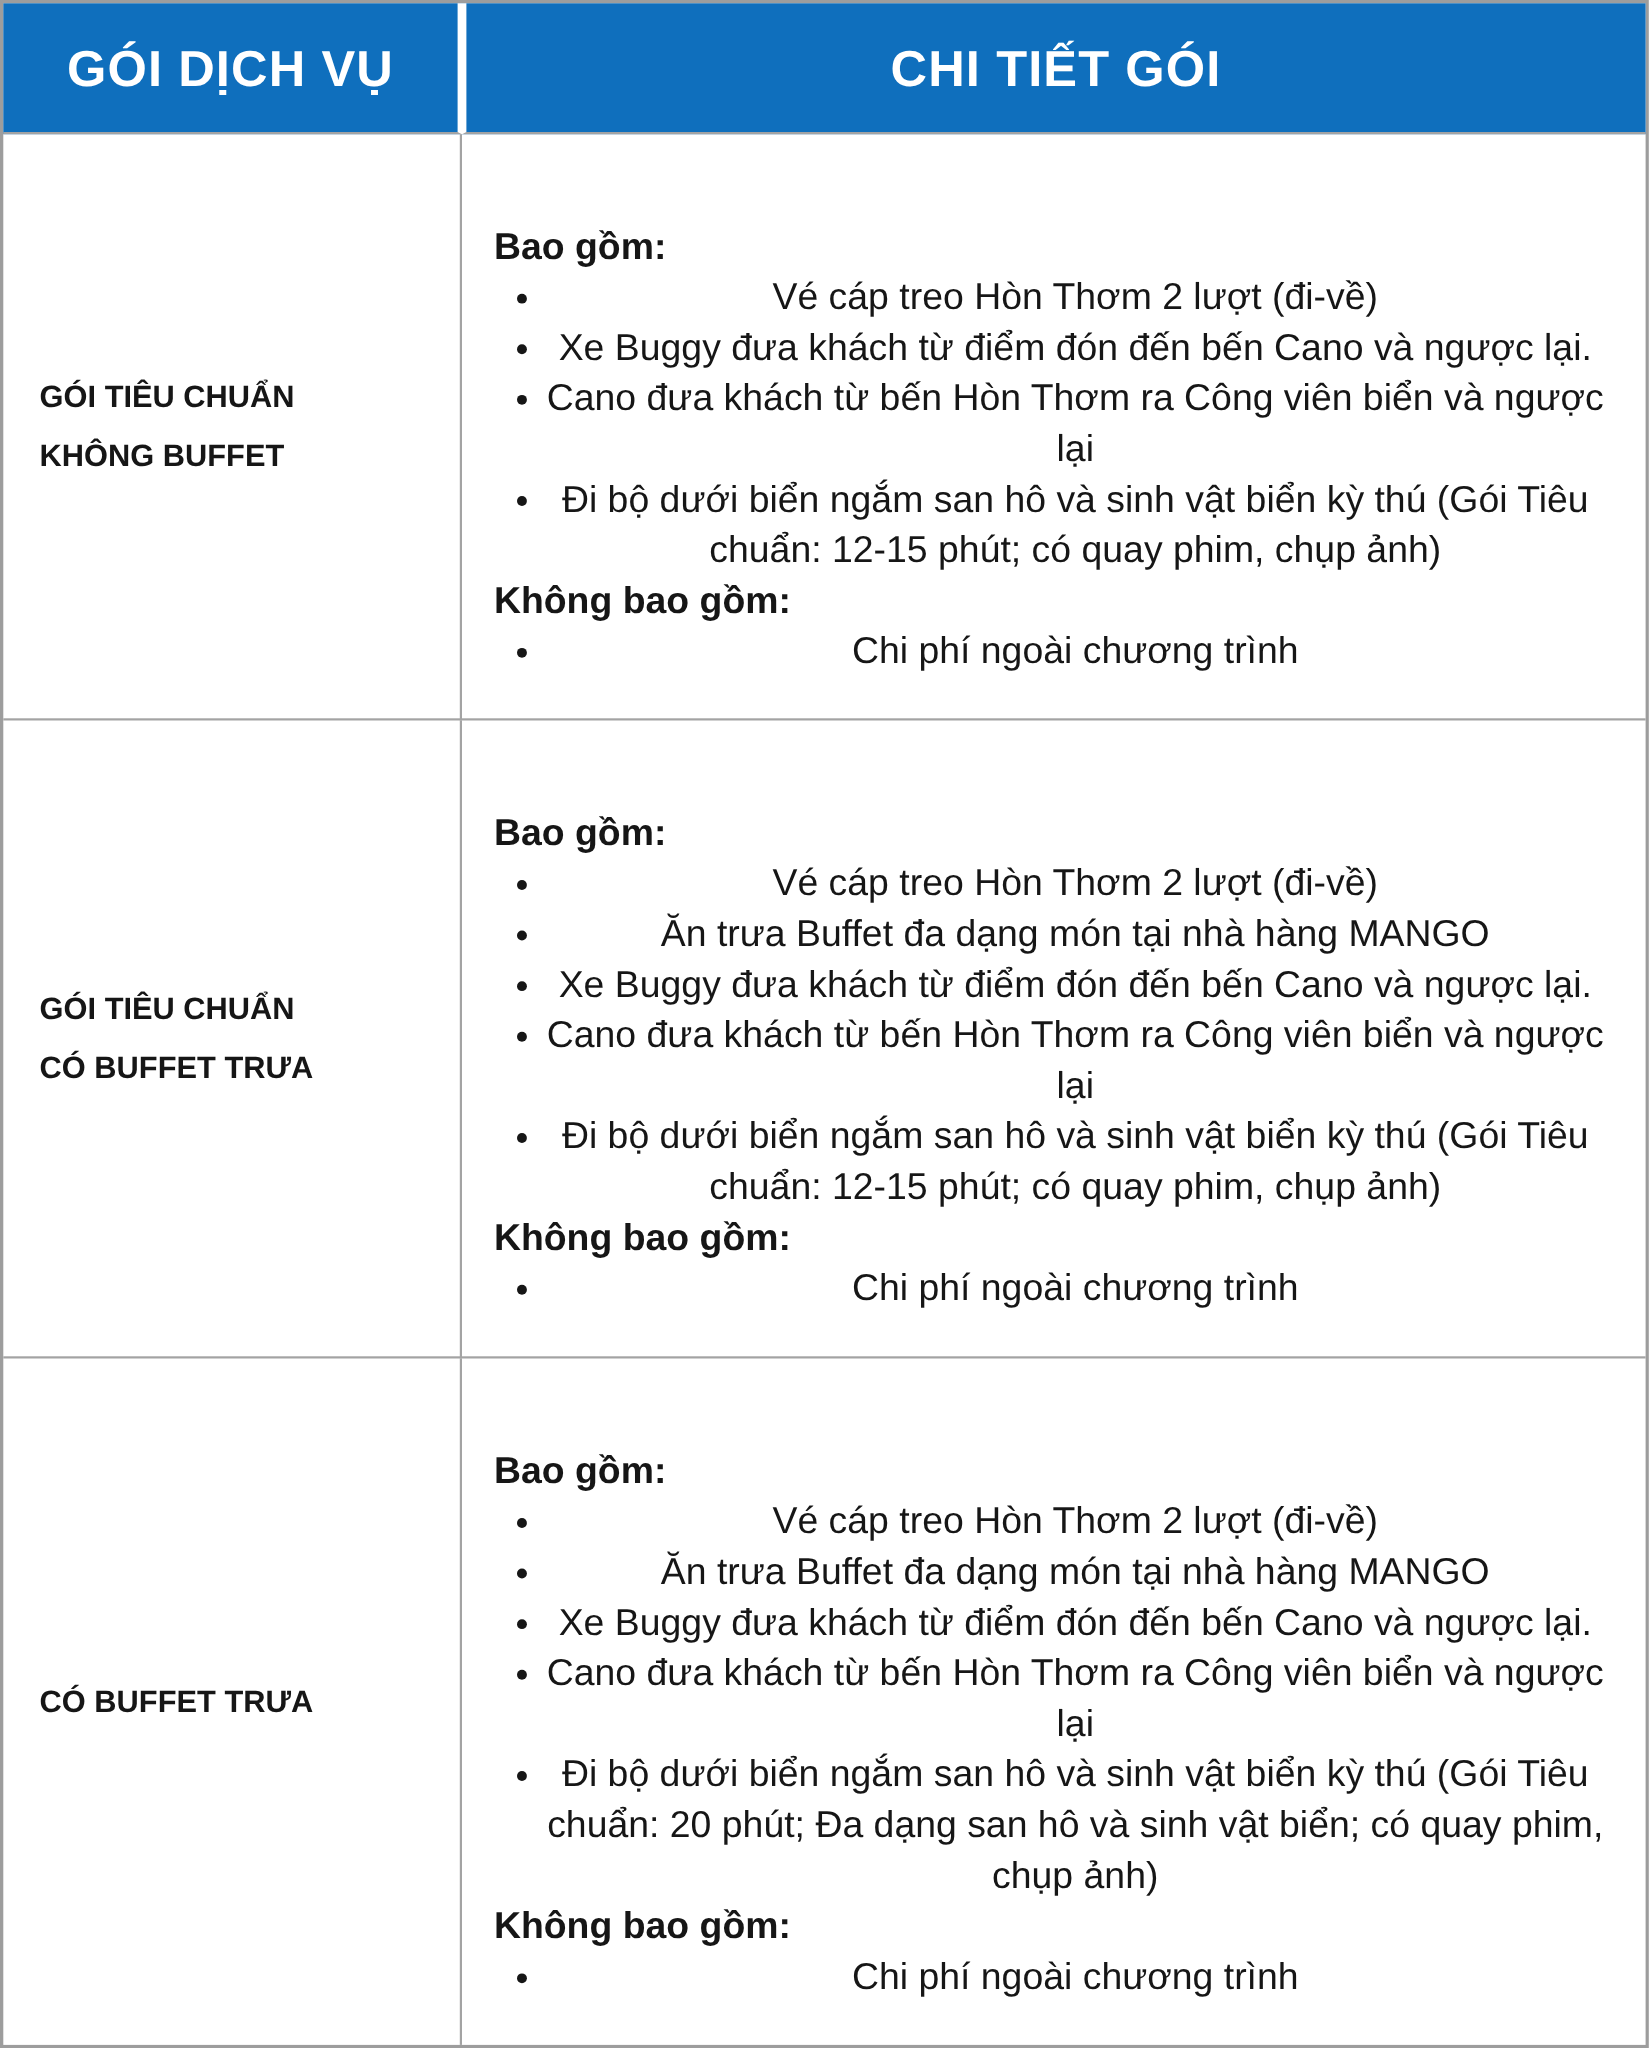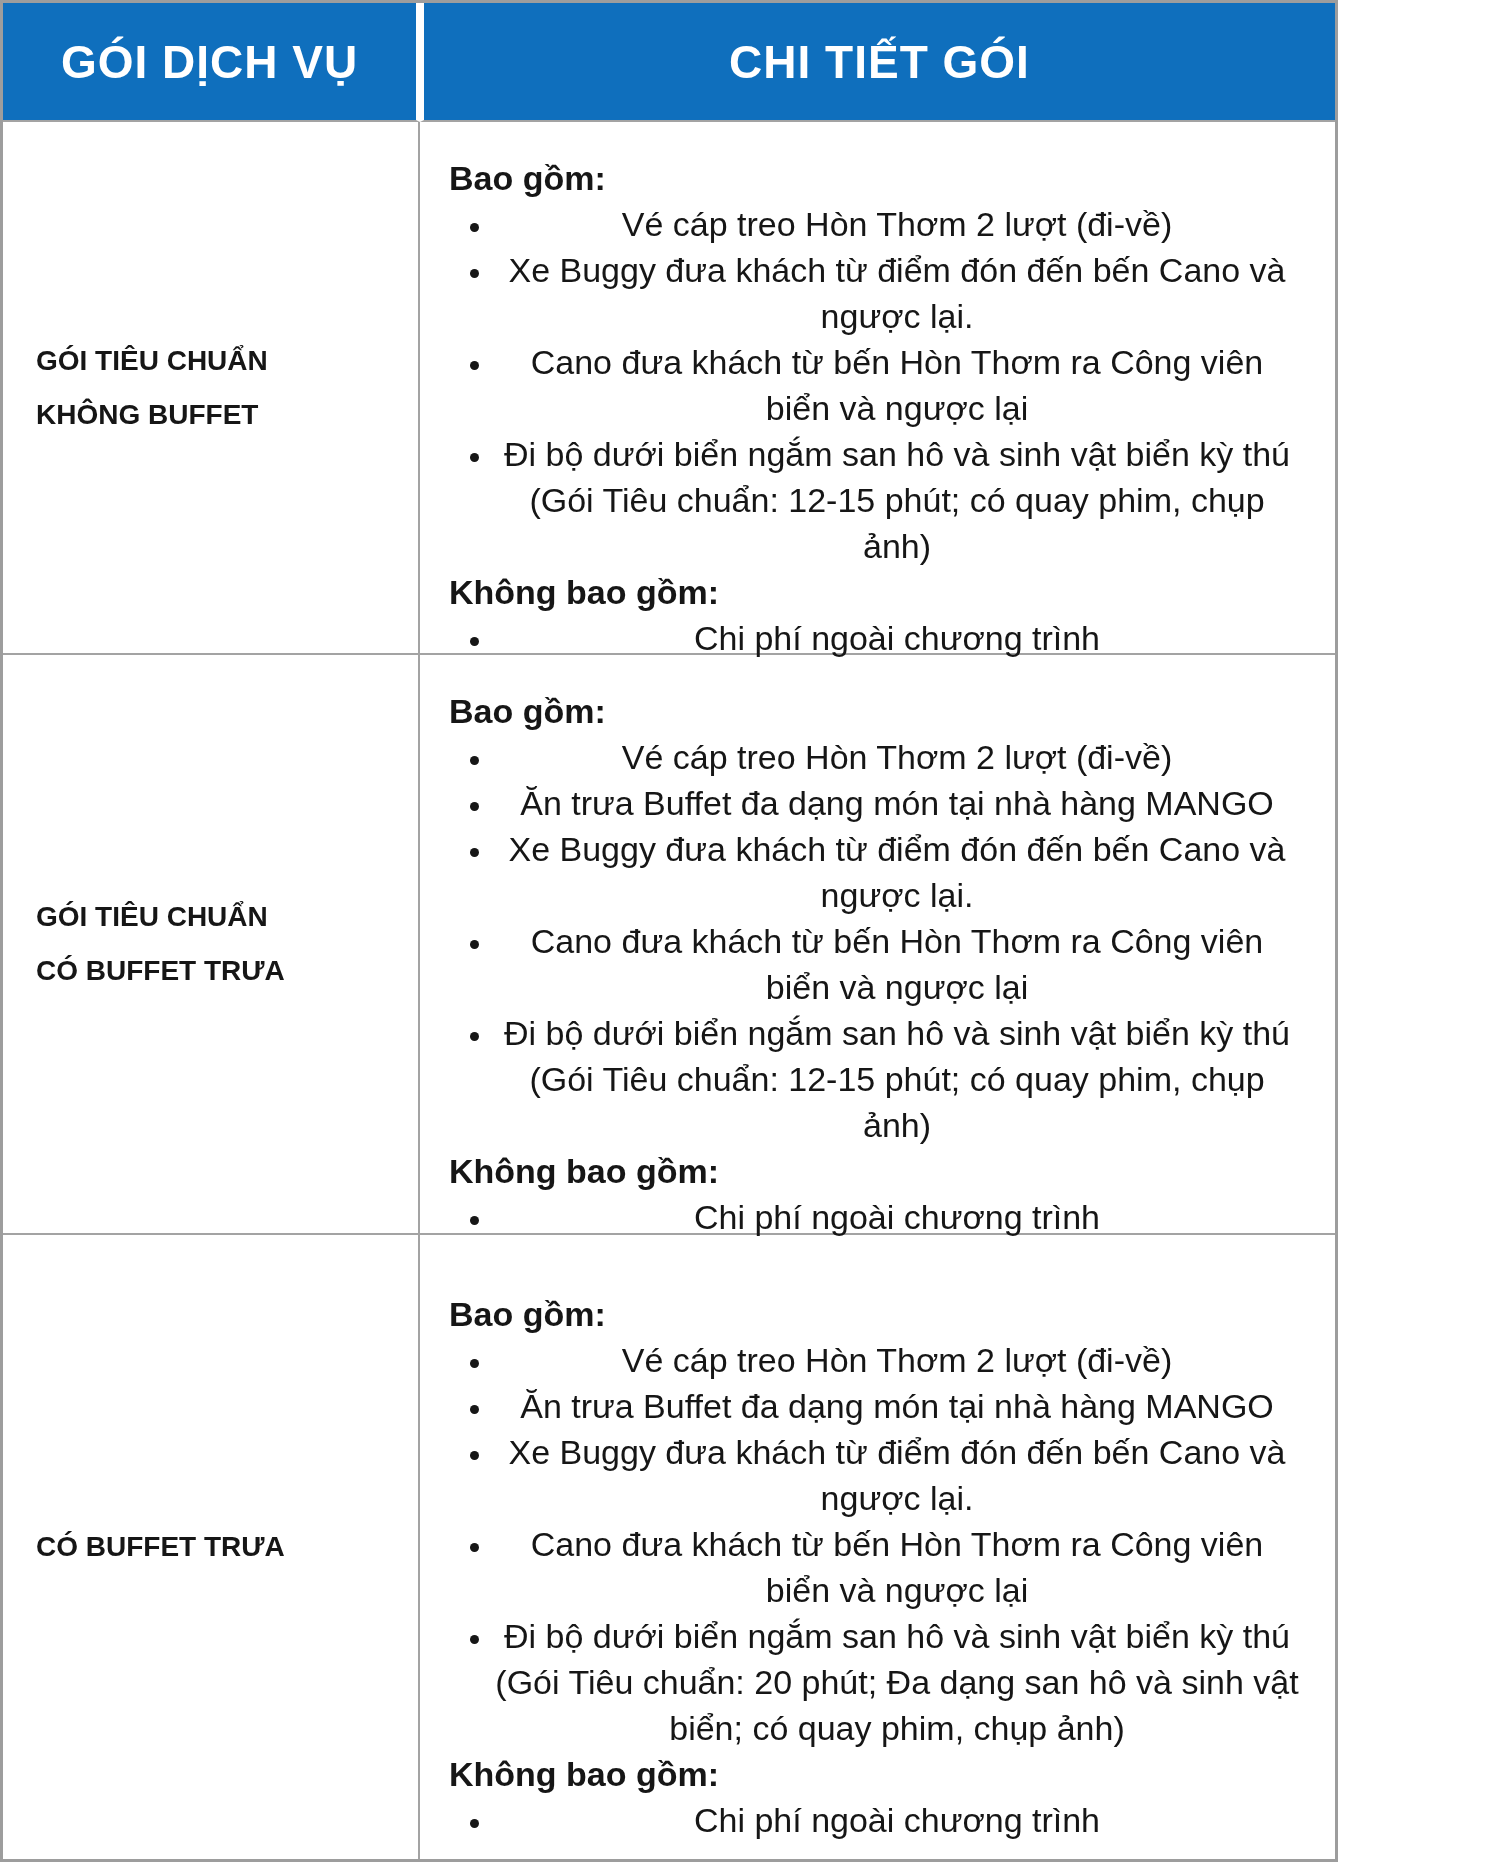--- a/index.html
+++ b/index.html
@@ -3,21 +3,21 @@
 <meta charset="utf-8">
 <style>
   html,body { margin:0; padding:0; background:#ffffff; }
   * { box-sizing:border-box; }
   .wrap {
     width:1499px; height:1862px;
     font-family:"Liberation Sans","DejaVu Sans",sans-serif;
     color:#161616;
   }
   .table {
-    width:1338px; height:1862px;
+    width:1499px; height:1862px;
     border:3px solid #9d9d9d;
     display:grid;
     grid-template-columns:417px 1fr;
     grid-template-rows:119px 533px 580px 1fr;
     background:#ffffff;
   }
   .hcell {
     background:#0f6fbd;
     color:#ffffff;
     display:flex; align-items:center; justify-content:center;

